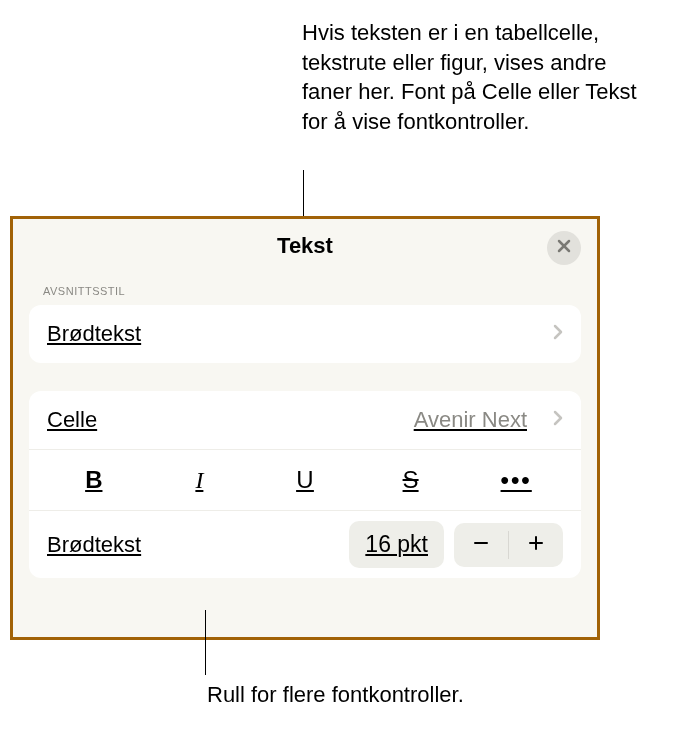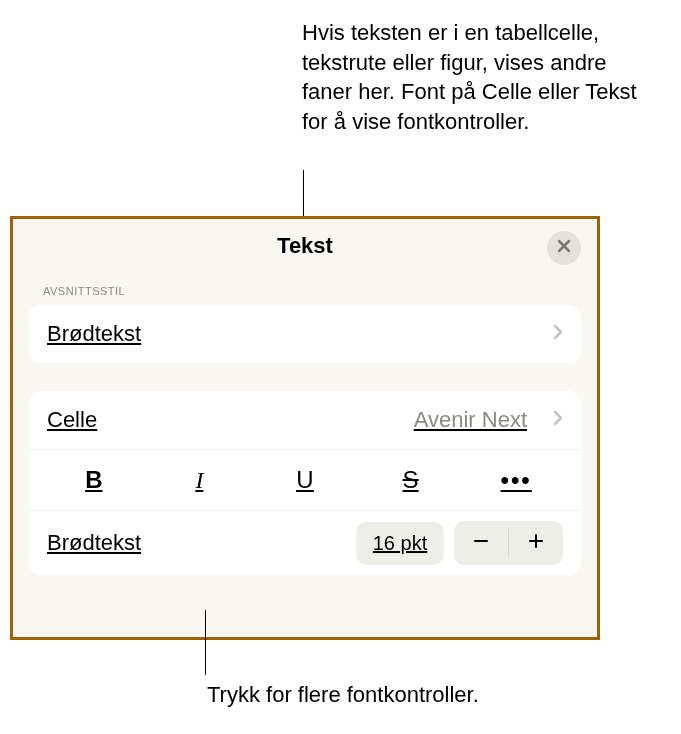--- a/index.html
+++ b/index.html
@@ -183,21 +183,21 @@
     .size-right {
       display: flex;
       align-items: center;
       gap: 10px;
     }
     
     .size-value-box {
       background: #eeeee9;
       border-radius: 10px;
       padding: 10px 16px;
-      font-size: 20px;
+      font-size: 23px;
       color: #000;
       min-width: 88px;
       text-align: center;
     }
     
     .stepper {
       display: flex;
       background: #eeeee9;
       border-radius: 10px;
       overflow: hidden;
@@ -321,13 +321,13 @@
               </svg>
             </span>
           </div>
         </div>
       </div>
     </div>
   </div>
 </div>
 
 <div class="callout-line-bottom"></div>
-<div class="callout-bottom">Trykk for flere fontkontroller.</div>
+<div class="callout-bottom">Rull for flere fontkontroller.</div>
 
 </body></html>

